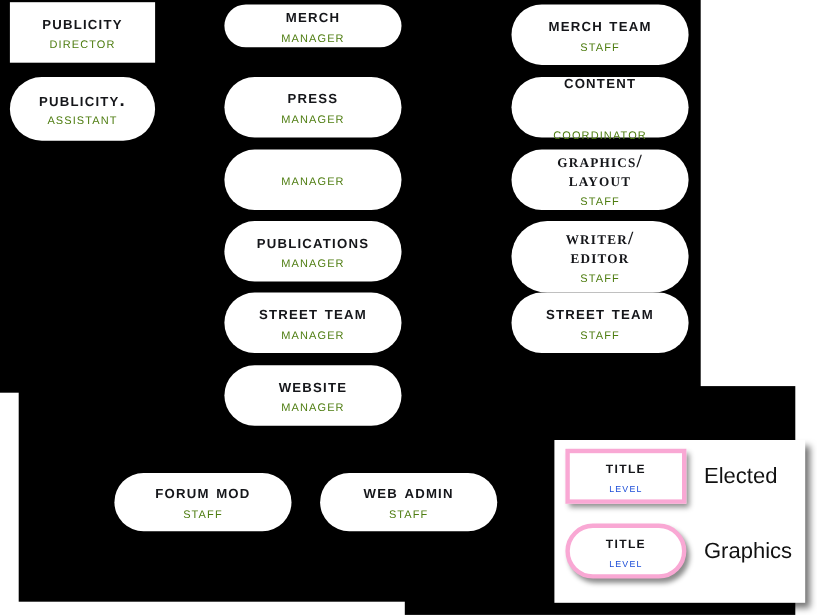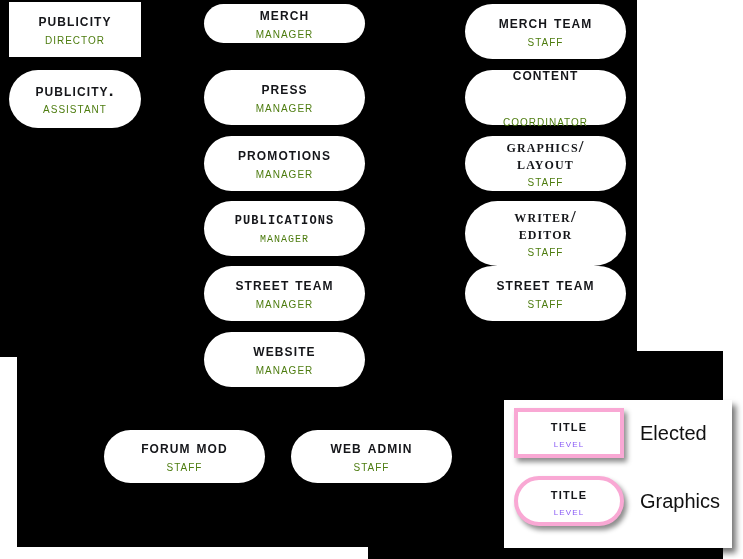--- a/index.html
+++ b/index.html
@@ -108,21 +108,21 @@
     font-weight: bold;
     font-size: 16px;
     letter-spacing: 1.2px;
     color: #15161a;
   }
   .legend-swatch .level {
     font-variant: small-caps;
     text-transform: lowercase;
     font-size: 12px;
     letter-spacing: 1.1px;
-    color: #8b5cf6;
+    color: #1d4ed8;
     margin-top: 1px;
   }
   .legend-caption {
     margin-left: 16px;
     font-size: 20px;
     color: #111111;
     white-space: nowrap;
   }
 </style>
 </head>
@@ -145,24 +145,23 @@
       </div>
       <div class="node appointed" style="left: 204px; top: 4px; width: 161px; height: 39px;">
         <span class="title">Merch</span>
         <span class="level">Manager</span>
       </div>
       <div class="node appointed" style="left: 204px; top: 70px; width: 161px; height: 55px;">
         <span class="title">Press</span>
         <span class="level">Manager</span>
       </div>
       <div class="node appointed" style="left: 204px; top: 136px; width: 161px; height: 55px;">
-        <span class="title">Promotions</span>
-        <span class="level">Manager</span>
-      </div>
-      <div class="node appointed" style="left: 204px; top: 201px; width: 161px; height: 55px; font-family: Liberation Mono, monospace;">
+        <span class="level">Manager</span>
+      </div>
+      <div class="node appointed" style="left: 204px; top: 201px; width: 161px; height: 55px;">
         <span class="title">Publications</span>
         <span class="level">Manager</span>
       </div>
       <div class="node appointed" style="left: 204px; top: 266px; width: 161px; height: 55px;">
         <span class="title">Street Team</span>
         <span class="level">Manager</span>
       </div>
       <div class="node appointed" style="left: 204px; top: 332px; width: 161px; height: 55px;">
         <span class="title">Website</span>
         <span class="level">Manager</span>

